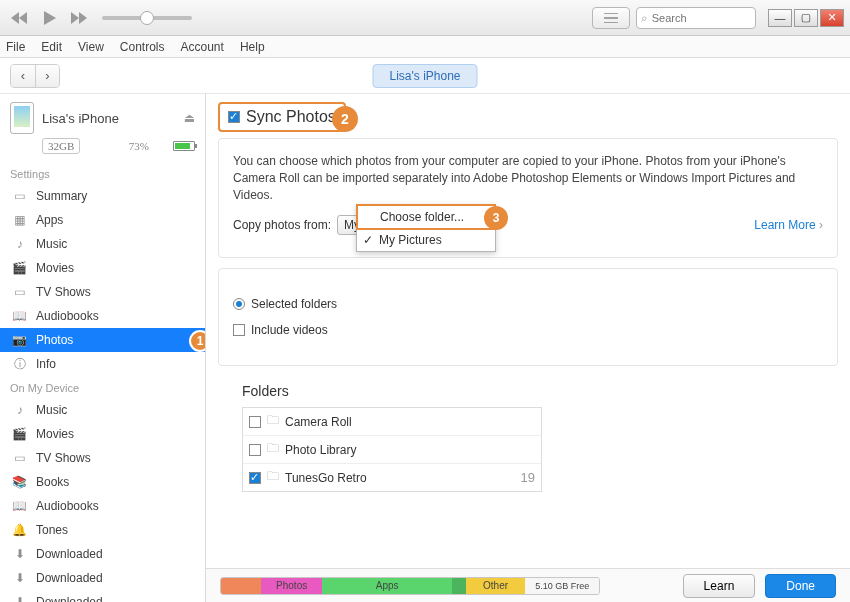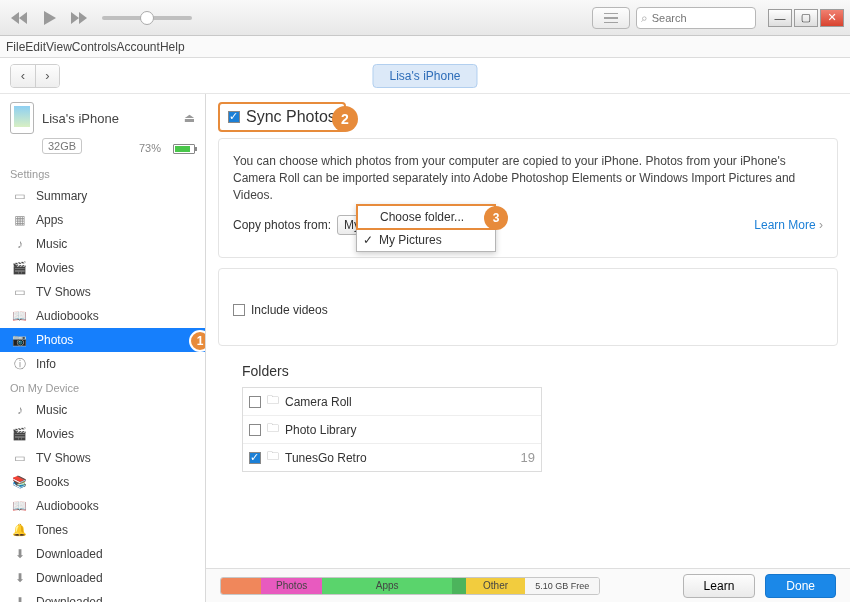--- a/index.html
+++ b/index.html
@@ -15,42 +15,42 @@
   .apple-logo { position: absolute; left: 50%; top: 50%; transform: translate(-50%,-50%); font-size: 20px; color: #8c8c8c; }
   .tbright { position: absolute; right: 6px; display: flex; align-items: center; gap: 6px; }
   .viewbtn { width: 38px; height: 22px; background: linear-gradient(#fdfdfd,#eaeaea); border: 1px solid #b7b7b7; border-radius: 4px; display:flex; align-items:center; justify-content:center; }
   .searchbox { width: 120px; height: 22px; background: #fff; border: 1px solid #b7b7b7; border-radius: 4px; display: flex; align-items:center; padding: 0 4px; gap:4px; }
   .searchbox input { border:none; outline:none; width: 90px; font-size:11px; color:#888; }
   .winbtns { display:flex; gap:2px; margin-left:6px; }
   .wbtn { width: 24px; height: 18px; border:1px solid #9c9c9c; background: linear-gradient(#fdfdfd,#dedede); display:flex;align-items:center;justify-content:center; font-size:11px;}
   .wbtn.close { background: linear-gradient(#f08070,#d8432f); color:#fff; }
 
   
-  .menubar { height: 22px; border-bottom: 1px solid #dcdcdc; display:flex; align-items:center; padding: 0 6px; gap: 0; font-size:12px; color:#444; background:#fafafa;}
+  .menubar { height: 22px; border-bottom: 1px solid #dcdcdc; display:flex; align-items:center; padding: 0 6px; gap: 16px; font-size:12px; color:#444; background:#fafafa;}
   .menubar span { cursor: default; }
 
   
   .navrow { height: 36px; display:flex; align-items:center; padding:0 10px; border-bottom:1px solid #e6e6e6; position:relative; }
   .bkfwd { display:flex; border:1px solid #cfcfcf; border-radius:4px; overflow:hidden; }
   .bkfwd button { width:24px; height:22px; border:none; background:linear-gradient(#fdfdfd,#eee); font-size:13px; color:#555;}
   .bkfwd button:last-child { border-left:1px solid #cfcfcf; }
   .devtab { position:absolute; left:50%; transform:translateX(-50%); padding:4px 16px; background:#dce9f8; border:1px solid #b2cfef; border-radius:4px; color:#2e6db8; font-size:12px;}
 
   
   .mainwrap { display:flex; height: calc(602px - 36px - 22px - 36px); }
 
   
   .sidebar { width: 206px; border-right:1px solid #d9d9d9; overflow-y:auto; background:#fff; position:relative;}
   .sidebar::-webkit-scrollbar{width:10px;} .sidebar::-webkit-scrollbar-thumb{background:#d6d6d6;border-radius:5px;}
   .devhead { display:flex; align-items:center; padding:8px 10px 4px; gap:8px; justify-content:space-between;}
   .devhead-left{display:flex;align-items:center;gap:8px;}
   .phoneicon{width:24px;height:32px;background:#fff;border:1px solid #b5b5b5;border-radius:3px;position:relative;}
   .phoneicon::after{content:'';position:absolute;inset:3px 3px 6px 3px;background:linear-gradient(#8fd0f2,#d8efc3);}
   .devname{color:#444;font-size:13px;}
-  .devsub{display:flex;align-items:flex-end;gap:12px;padding:0 10px 8px 42px; color:#888; font-size:11px;}
+  .devsub{display:flex;align-items:center;gap:24px;padding:0 10px 8px 42px; color:#888; font-size:11px;font-family:Liberation Serif, serif;}
   .capbadge{border:1px solid #c7c7c7;border-radius:3px;padding:1px 5px;color:#777;}
   .battery{display:flex;align-items:center;gap:2px;}
   .battcell{width:22px;height:10px;border:1px solid #888;border-radius:1px;position:relative;}
   .battcell::after{content:'';position:absolute;right:-3px;top:2px;width:2px;height:4px;background:#888;}
   .battfill{position:absolute;inset:1px;width:73%;background:#49c64a;}
   .sbheader{padding:6px 10px 4px;color:#9a9a9a;font-size:11px;}
   .sbitem{display:flex;align-items:center;gap:8px;padding:4px 10px 4px 12px;color:#404040;position:relative;}
   .sbitem.selected{background:#167ffc;color:#fff;}
   .sbitem .micon{width:16px;height:16px;display:flex;align-items:center;justify-content:center;color:#8f8f8f;}
   .sbitem.selected .micon{color:#fff;}
@@ -268,20 +268,24 @@
       <div class="descrow">You can choose which photos from your computer are copied to your iPhone. Photos from your iPhone's Camera Roll can be imported separately into Adobe Photoshop Elements or Windows Import Pictures and Videos.</div>
       <div class="copyrow">
         <label>Copy photos from:</label>
         <div class="sel"><span>My Pictures</span></div>
         <span class="count">19 photos</span>
         <a class="learn"><span>Learn More</span> <span class="chev">›</span></a>
       </div>
     </div>
 
     <div class="section-box">
+      <div class="radiorow">
+          <span class="radio on"></span>
+          <span>Selected folders</span>
+        </div>
       <div class="radiorow" style="margin-top:12px;">
           <span class="cb"></span>
           <span>Include videos</span>
         </div>
     </div>
 
     <div class="foldersbox">
       <h3>Folders</h3>
       <div class="foldertable">
         <div class="foldr">

